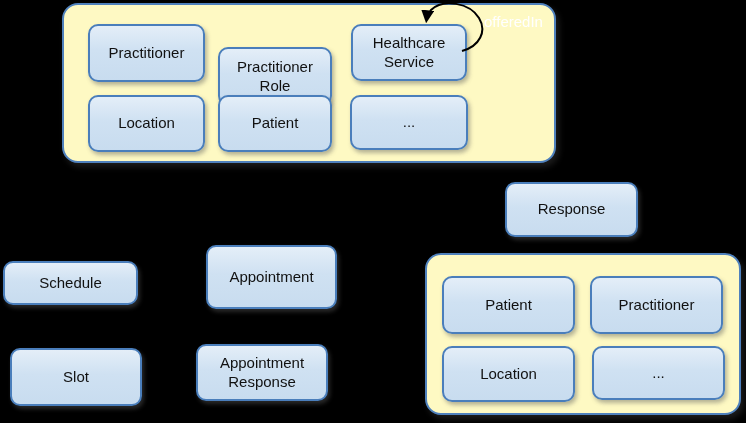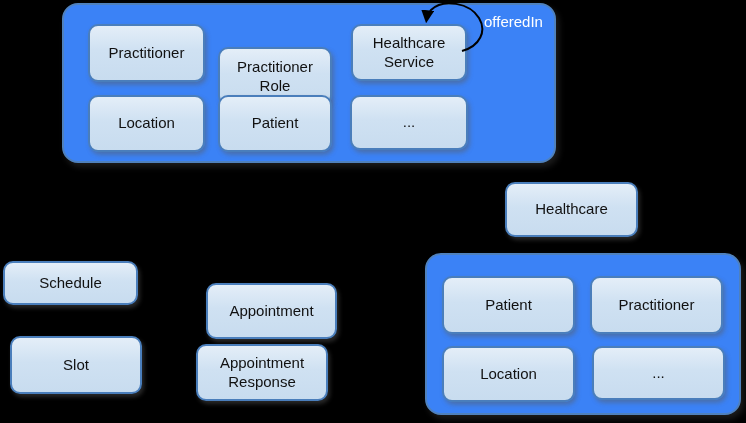--- a/index.html
+++ b/index.html
@@ -1,21 +1,21 @@
 <!DOCTYPE html>
 <html><head>
 <meta charset="utf-8">
 <style>
   html,body{margin:0;padding:0;background:#000;}
   .canvas{
     position:relative;width:746px;height:423px;background:#000000;
     font-family:"Liberation Sans",sans-serif;overflow:hidden;
   }
   .group{
-    position:absolute;background:#3b82f6;border:2px solid #4f81bd;
+    position:absolute;background:#fef9c3;border:2px solid #4f81bd;
     border-radius:16px;box-sizing:border-box;z-index:1;
     box-shadow:3px 4px 6px rgba(70,70,70,0.4);
   }
   .node{
     position:absolute;box-sizing:border-box;z-index:2;
     background:linear-gradient(180deg,#e4eef8 0%,#cfe1f2 45%,#c8dcef 100%);
     border:2px solid #4a7ebb;border-radius:10px;
     display:flex;align-items:center;justify-content:center;text-align:center;
     font-size:15px;line-height:1.22;color:#111111;padding:2px 6px;
     box-shadow:2px 3px 4px rgba(90,90,90,0.45);
@@ -30,24 +30,24 @@
 
   <div class="group" style="left:62px;top:3px;width:494px;height:160px;">
     <div class="node" style="left:24px;top:19px;width:117px;height:58px;">Practitioner</div>
     <div class="node" style="left:154px;top:18px;width:114px;height:59px;margin-top:24px;">Practitioner Role</div>
     <div class="node" style="left:287px;top:19px;width:116px;height:57px;">Healthcare Service</div>
     <div class="node" style="left:24px;top:90px;width:117px;height:57px;">Location</div>
     <div class="node" style="left:154px;top:90px;width:114px;height:57px;">Patient</div>
     <div class="node" style="left:286px;top:90px;width:118px;height:55px;">...</div>
   </div>
 
-  <div class="node" style="left:505px;top:182px;width:133px;height:55px;">Healthcare</div>
+  <div class="node" style="left:505px;top:182px;width:133px;height:55px;">Response</div>
   <div class="node" style="left:3px;top:261px;width:135px;height:44px;">Schedule</div>
-  <div class="node" style="left:206px;top:245px;width:131px;height:56px;margin-top:38px;">Appointment</div>
-  <div class="node" style="left:10px;top:336px;width:132px;height:58px;">Slot</div>
+  <div class="node" style="left:206px;top:245px;width:131px;height:64px;">Appointment</div>
+  <div class="node" style="left:10px;top:348px;width:132px;height:58px;">Slot</div>
   <div class="node" style="left:196px;top:344px;width:132px;height:57px;">Appointment Response</div>
 
   <div class="group" style="left:425px;top:253px;width:316px;height:162px;">
     <div class="node" style="left:15px;top:21px;width:133px;height:58px;">Patient</div>
     <div class="node" style="left:163px;top:21px;width:133px;height:58px;">Practitioner</div>
     <div class="node" style="left:15px;top:91px;width:133px;height:56px;">Location</div>
     <div class="node" style="left:165px;top:91px;width:133px;height:54px;">...</div>
   </div>
 
   <svg class="overlay" viewBox="0 0 746 423" xmlns="http://www.w3.org/2000/svg">

